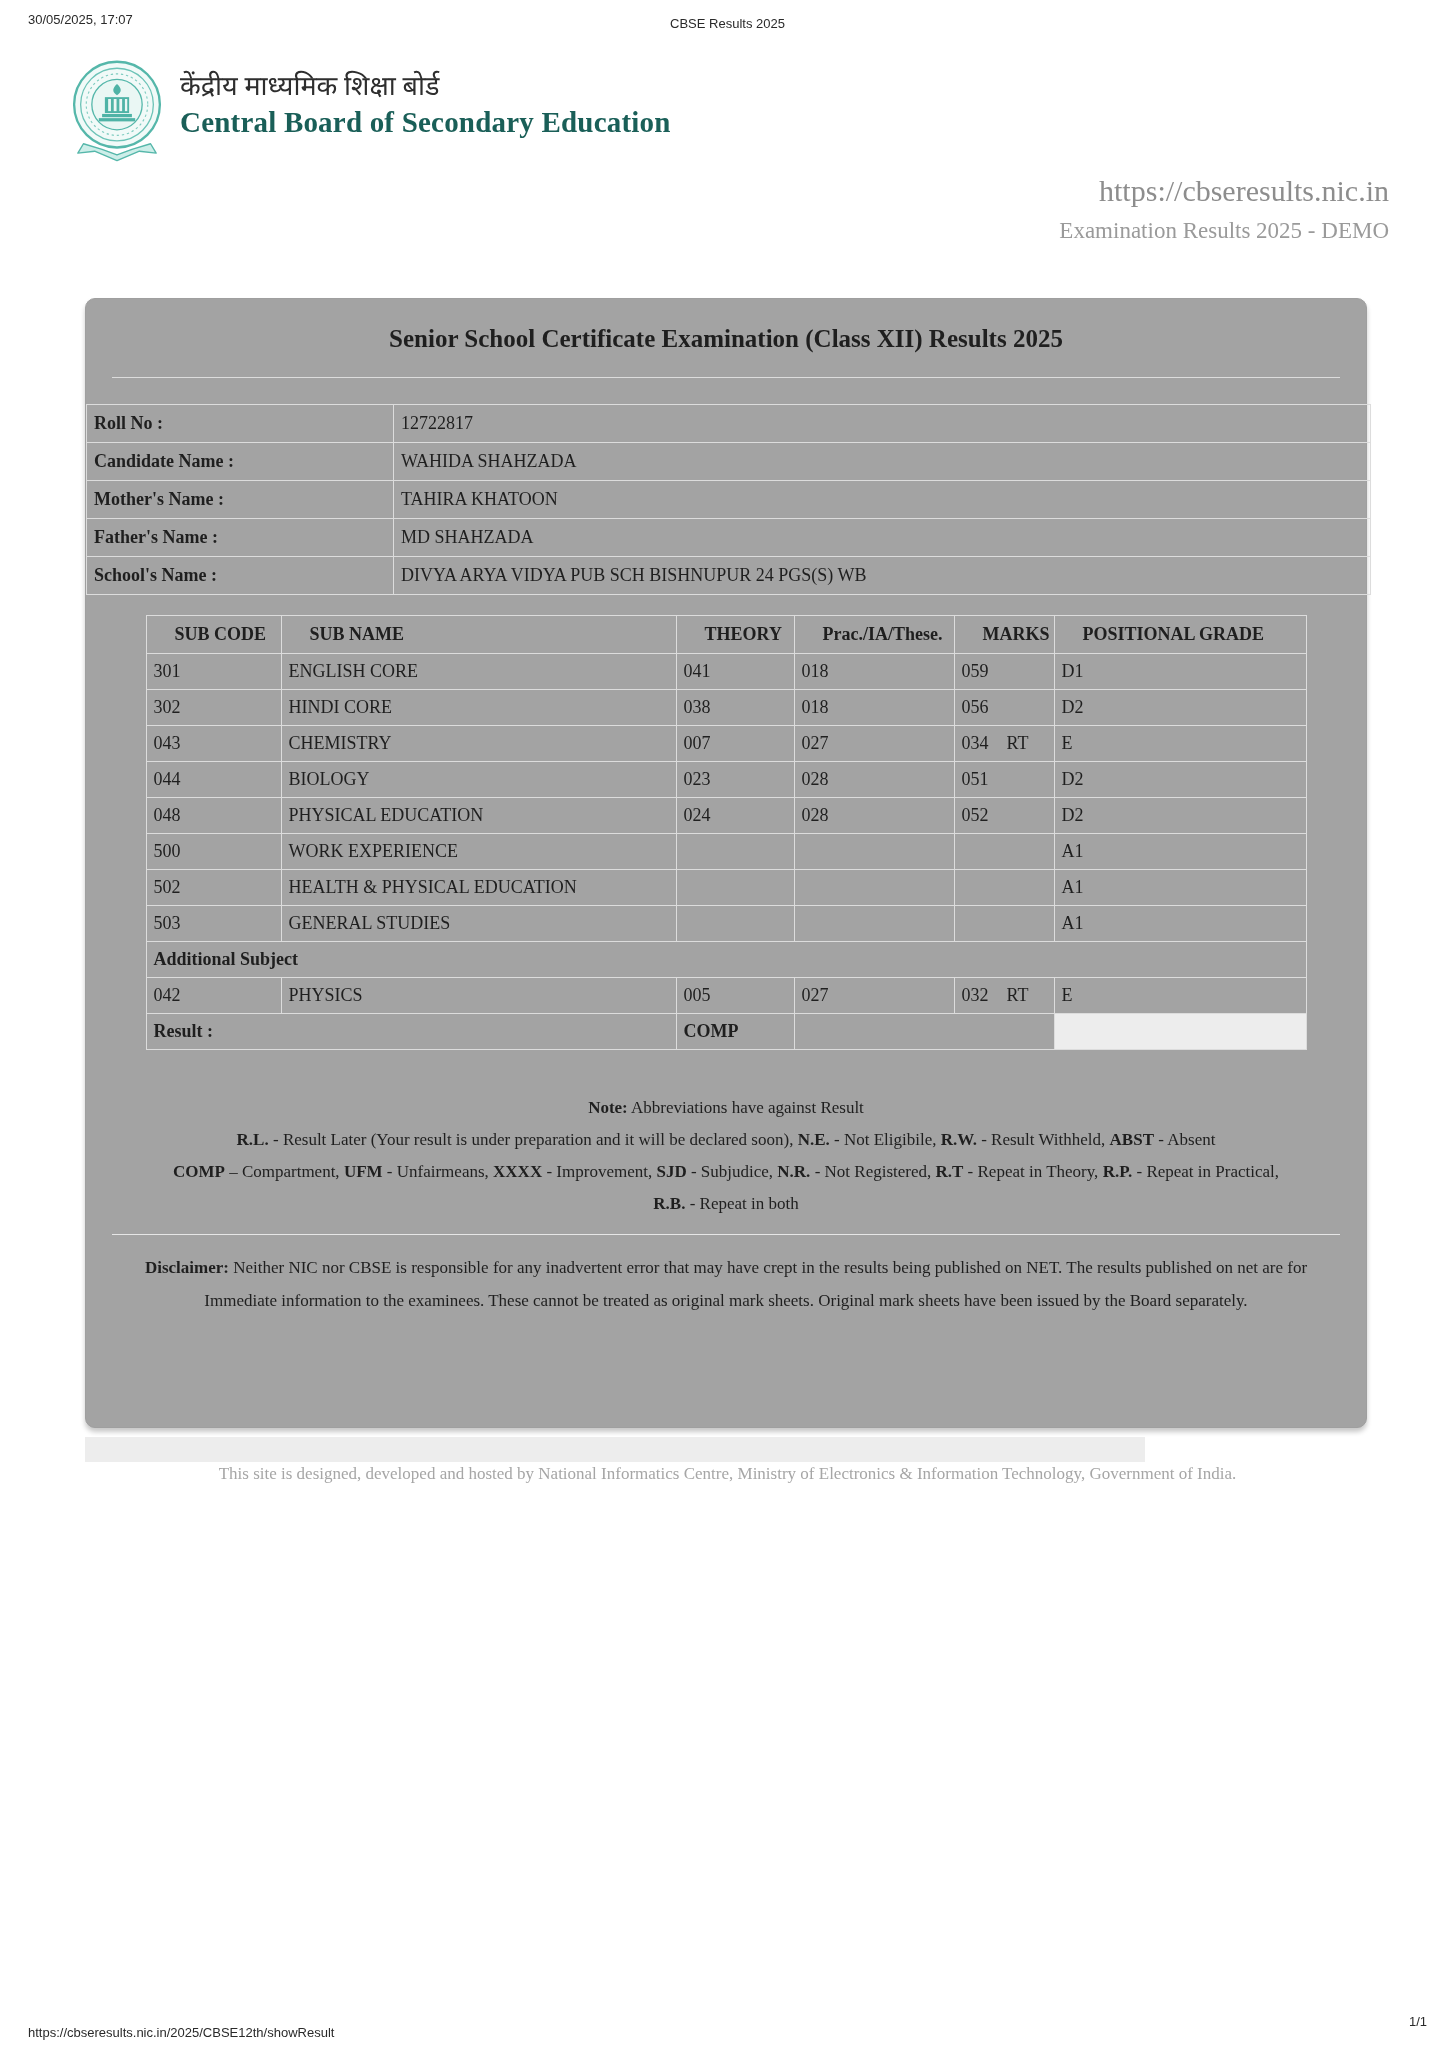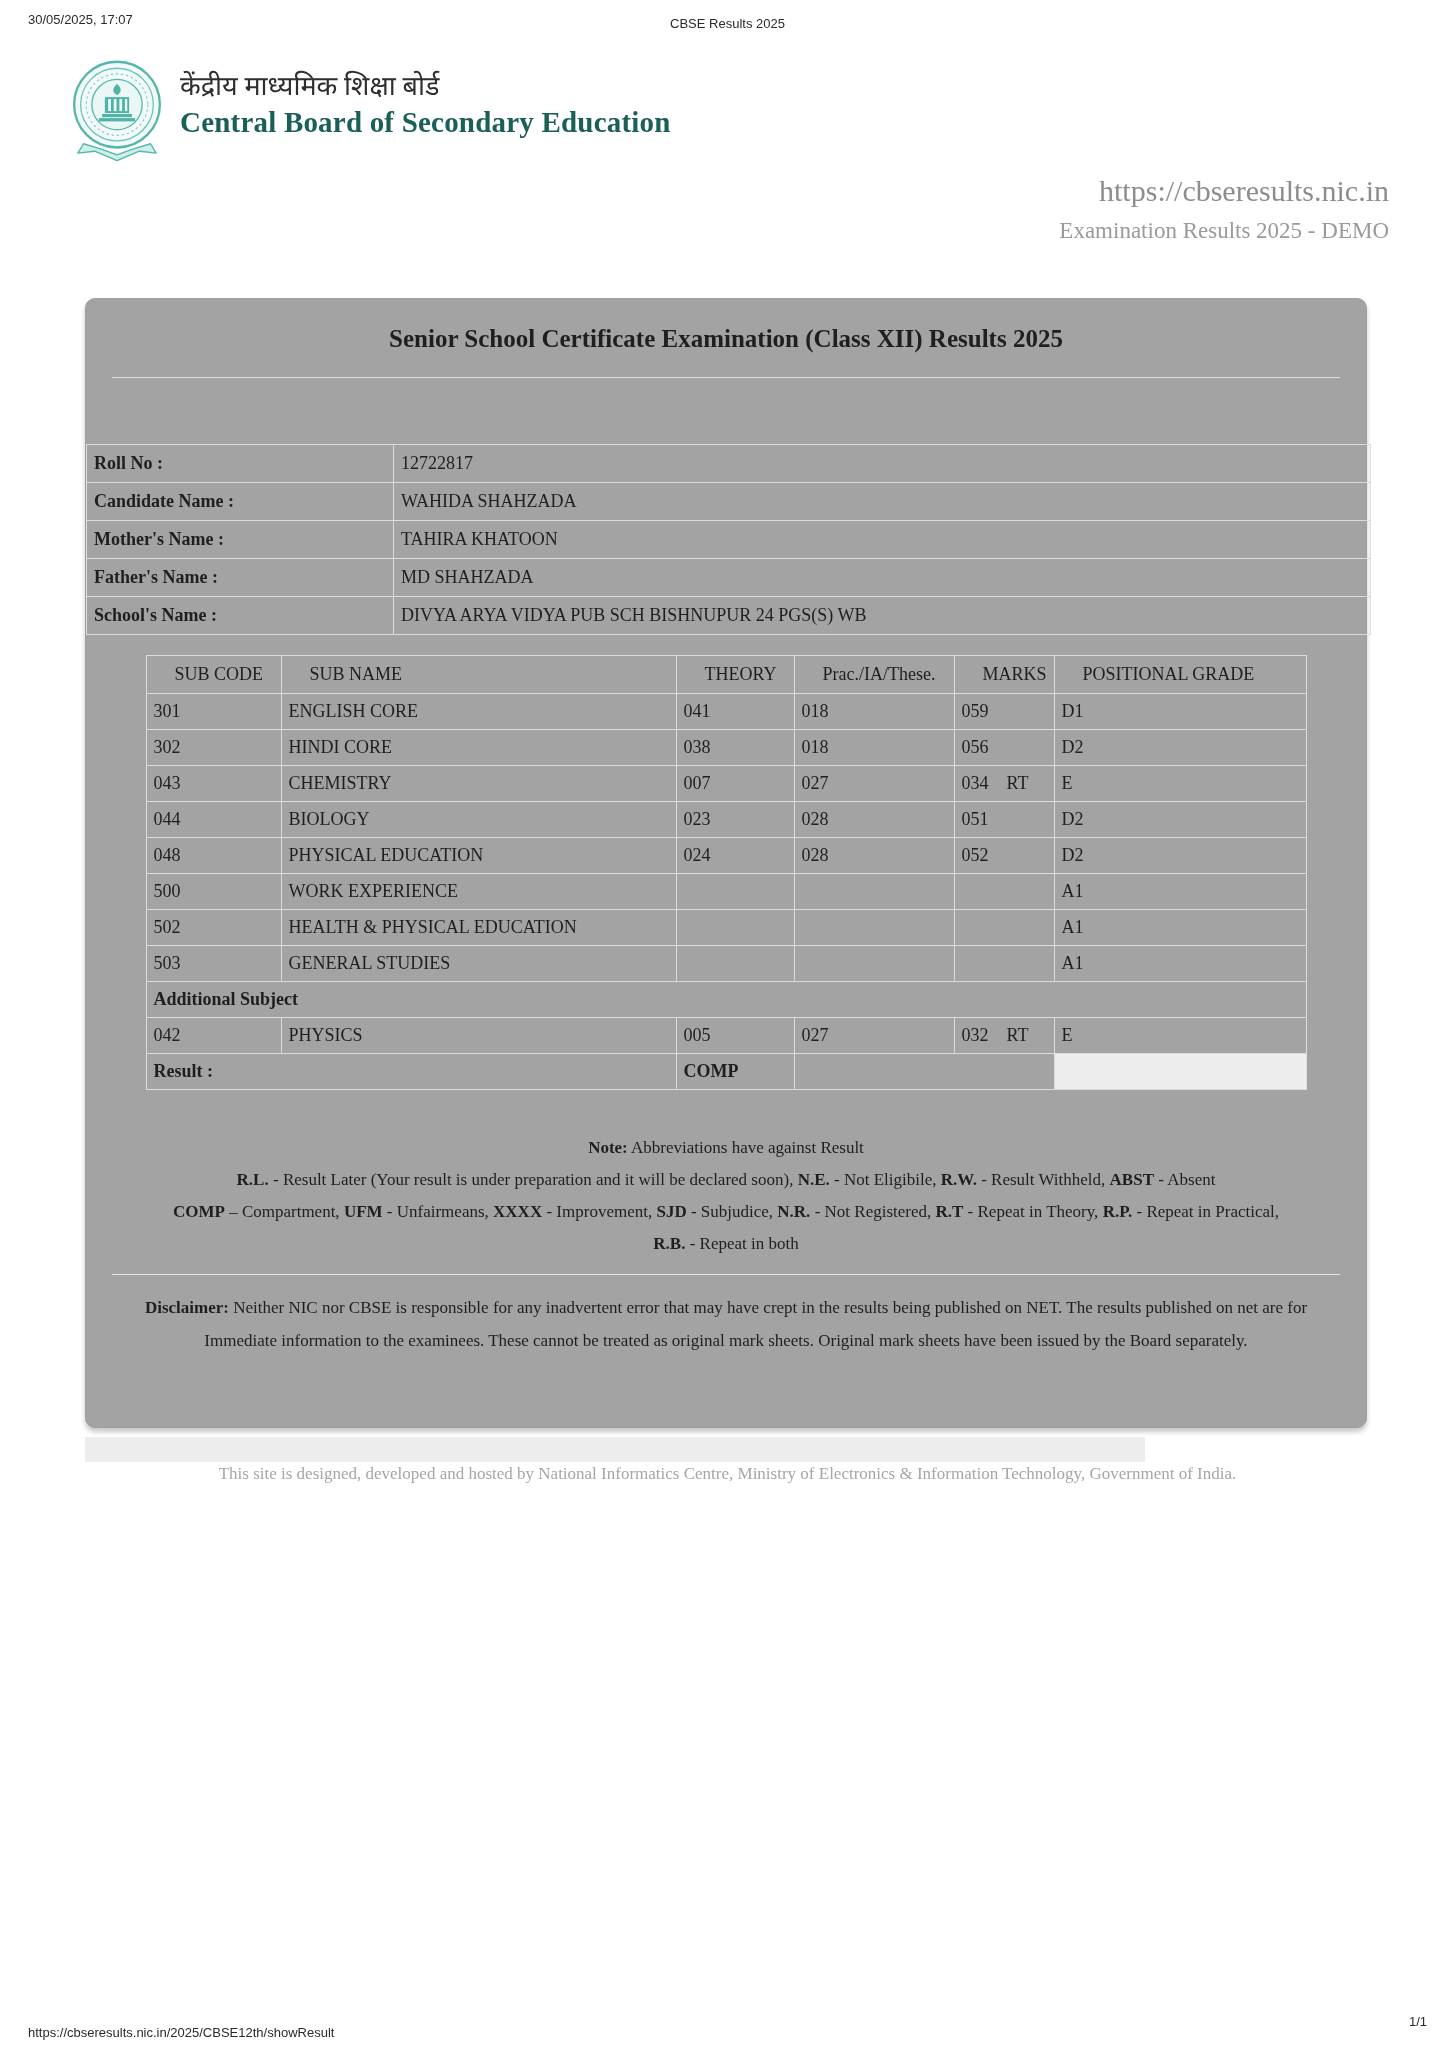--- a/index.html
+++ b/index.html
@@ -29,24 +29,24 @@
     background:#a3a3a3; border:1px solid #9f9f9f; border-radius:10px;
     box-shadow:0 4px 5px rgba(0,0,0,0.22); box-sizing:border-box;
   }
   .card-title { text-align:center; font-weight:bold; font-size:25px; margin-top:26px; }
   hr.title-rule { border:none; border-top:1px solid #dcdcdc; margin:24px 26px 0; }
   hr.note-rule  { border:none; border-top:1px solid #e6e6e6; margin:14px 26px 0; }
 
   table { border-collapse:collapse; table-layout:fixed; }
   td, th { border:1px solid #dcdcdc; padding:8px 7px; text-align:left;
            font-size:18px; overflow:hidden; white-space:nowrap; }
-  .info-table  { width:1285px; margin:66px auto 0; }
+  .info-table  { width:1285px; margin:26px auto 0; }
   .info-table td.lbl { width:292px; font-weight:bold; }
   .marks-table { width:1160px; margin:20px auto 0; }
-  .marks-table th { font-weight:normal;padding-left:28px; }
+  .marks-table th { font-weight:bold;padding-left:28px; }
   .marks-table td { padding:7px 7px; }
   .section-cell { font-weight:bold; }
   .result-lbl, .result-val { font-weight:bold; }
   .shaded { background:#ededed; }
   .flag { margin-left:18px; }
 
   .note { text-align:center; font-size:17px; line-height:32px; margin:42px 85px 0; }
   .note p { margin:0; }
   .disclaimer { text-align:center; font-size:17px; line-height:33px; margin:16px 36px 0; }
   .b { font-weight:bold; }

